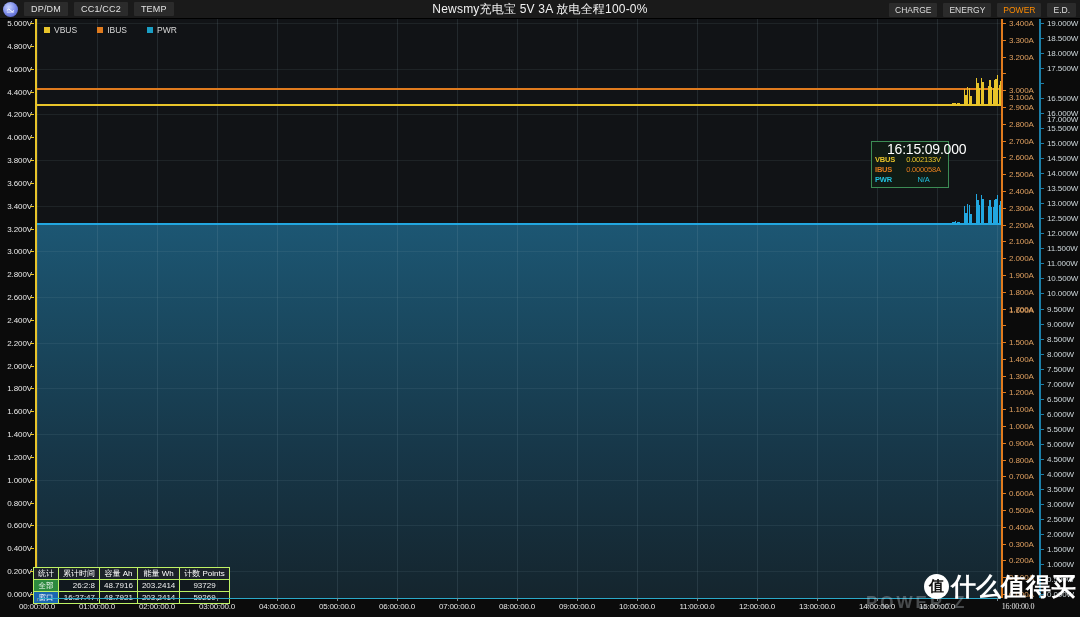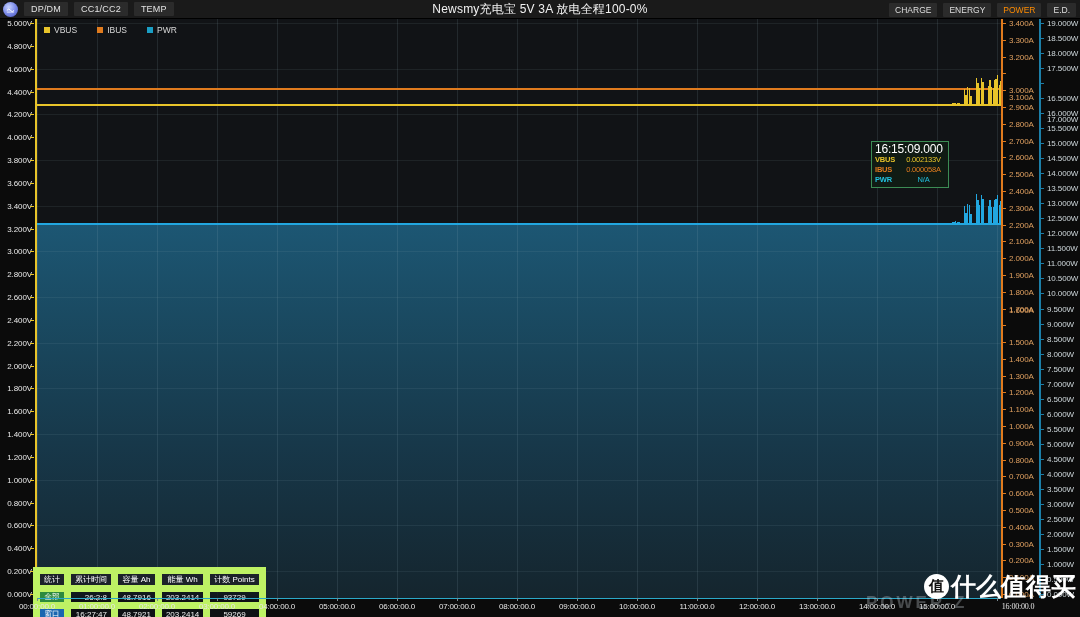--- a/index.html
+++ b/index.html
@@ -106,36 +106,36 @@
   }
   .lg { display: flex; align-items: center; gap: 4px; }
   .swatch { width: 6px; height: 6px; display: inline-block; }
 
   
   #readout {
     position: absolute; left: 871px; top: 122px; width: 78px;
     background: #101b14; border: 1px solid #3c8c54; padding: 1px 3px 2px 3px;
     font-family: "Liberation Sans", sans-serif;
   }
-  #readout .rt { color: #ffffff; font-size: 12px; letter-spacing: -.2px; line-height: 12px; }
+  #readout .rt { color: #ffffff; font-size: 14px; letter-spacing: -.2px; line-height: 12px; margin-left: 12px; }
   #readout .row { display: flex; font-size: 7.5px; line-height: 10px; letter-spacing: -.2px; }
   #readout .k { width: 27px; font-weight: bold; }
   #readout .v { flex: 1; text-align: center; }
   .c-vbus { color: #e8c42a; }
   .c-ibus { color: #e07b1e; }
   .c-pwr  { color: #22c1e0; }
 
   
   #stats {
     position: absolute; left: 33px; top: 548px;
     border: 1px solid #6d7b82; border-collapse: collapse;
     background: rgba(16,20,24,.75);
     font-size: 8px; color: #f0f0f0;
   }
-  #stats td, #stats th { border: 7px solid #bef264; padding: 0 4px; height: 12px; font-weight: normal; white-space: nowrap; }
+  #stats td, #stats th { border: 1px solid #bef264; padding: 0 4px; height: 12px; font-weight: normal; white-space: nowrap; }
   #stats thead th { background: rgba(30,36,42,.9); color: #ffffff; }
   #stats td.num { text-align: right; }
   #stats td.cnt { text-align: center; }
   .tagall  { background: #2d8a3e; color: #fff; text-align: center; font-size: 7.5px; padding: 0 3px; }
   .tagwin  { background: #1a66b0; color: #fff; text-align: center; font-size: 7.5px; padding: 0 3px; }
 
   
   #taxis { position: absolute; left: 0; top: 579px; width: 1080px; height: 19px; }
   #taxis-line { position: absolute; left: 37px; width: 964px; top: 0; height: 1px; background: #2ba8c8; }
   .ttick { position: absolute; top: 0; width: 1px; height: 3px; background: #7a8a92; }

